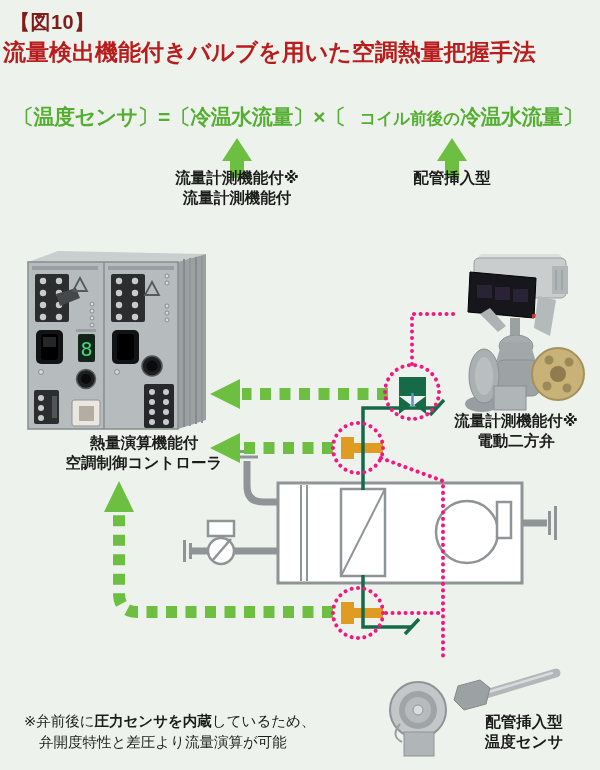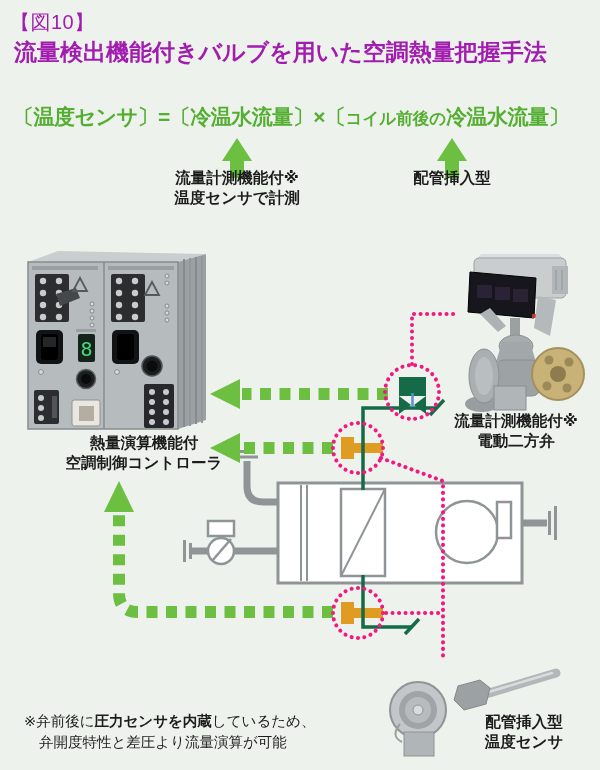--- a/index.html
+++ b/index.html
@@ -1,21 +1,21 @@
 <!DOCTYPE html>
 <html><head>
 <meta charset="utf-8">
 <style>
   html,body{margin:0;padding:0;}
   body{font-family:"Liberation Sans","DejaVu Sans",sans-serif;}
   .stage{position:relative;width:600px;height:770px;background:#edf3ec;overflow:hidden;}
-  .fig-label{position:absolute;left:10px;top:9px;font-size:20px;font-weight:normal;color:#a21caf;letter-spacing:.5px;}
-  .title{position:absolute;left:14px;top:37px;font-size:23px;font-weight:bold;color:#a21caf;white-space:nowrap;letter-spacing:0;}
+  .fig-label{position:absolute;left:10px;top:9px;font-size:20px;font-weight:bold;color:#7f1d1d;letter-spacing:.5px;}
+  .title{position:absolute;left:3px;top:37px;font-size:23px;font-weight:bold;color:#b91c1c;white-space:nowrap;letter-spacing:0;}
   .formula{position:absolute;left:13px;top:103px;font-size:21px;font-weight:bold;color:#54ae31;white-space:nowrap;letter-spacing:-0.5px;}
-  .formula .coil-prefix{font-size:16.5px;letter-spacing:0;}
+  .formula .coil-prefix{font-size:16.5px;letter-spacing:0;margin-left:14px;}
   .note-2line{position:absolute;width:200px;text-align:center;font-size:15.5px;line-height:1.28;font-weight:600;color:#1c1c1c;}
   .equip-label{position:absolute;width:200px;text-align:center;font-size:15.5px;line-height:1.32;font-weight:600;color:#1c1c1c;}
   .footnote{position:absolute;left:24px;top:711px;font-size:14.5px;line-height:1.45;color:#1c1c1c;font-weight:500;}
   .footnote .fn2{padding-left:15px;}
   .footnote b{font-weight:800;text-align:center;}
   svg.diagram{position:absolute;left:0;top:0;}
 </style>
 </head>
 <body>
 
@@ -230,21 +230,21 @@
     </g>
   </svg>
 
   <div class="fig-label">【図10】</div>
   <div class="title">流量検出機能付きバルブを用いた空調熱量把握手法</div>
 
   <div class="formula"><span>〔温度センサ〕=〔冷温水流量〕×〔</span><span class="coil-prefix">コイル前後の</span><span>冷温水流量〕</span></div>
 
   <div class="note-2line" style="left:137px;top:168px;">
     <div>流量計測機能付※</div>
-    <div>温度センサで計測</div>
+    <div>流量計測機能付</div>
   </div>
   <div class="note-2line" style="left:352px;top:168px;">
     <div>配管挿入型</div>
   </div>
 
   <div class="equip-label" style="left:44px;top:433px;">
     <div>熱量演算機能付</div>
     <div>空調制御コントローラ</div>
   </div>
   <div class="equip-label" style="left:416px;top:411px;">

